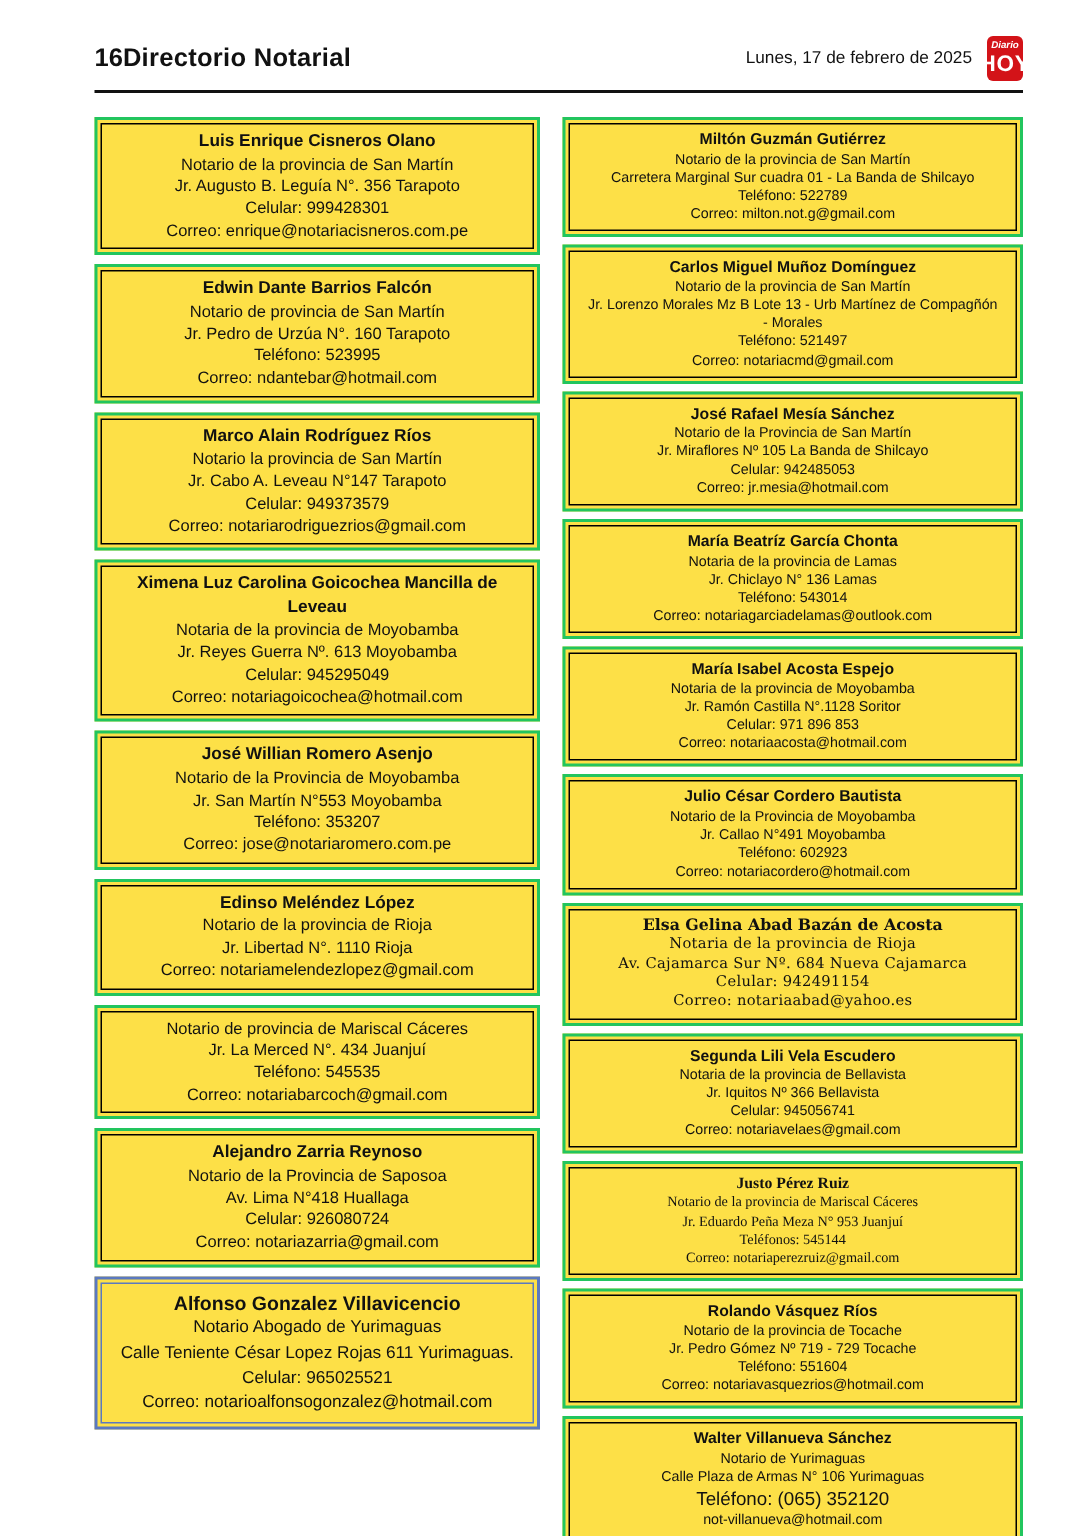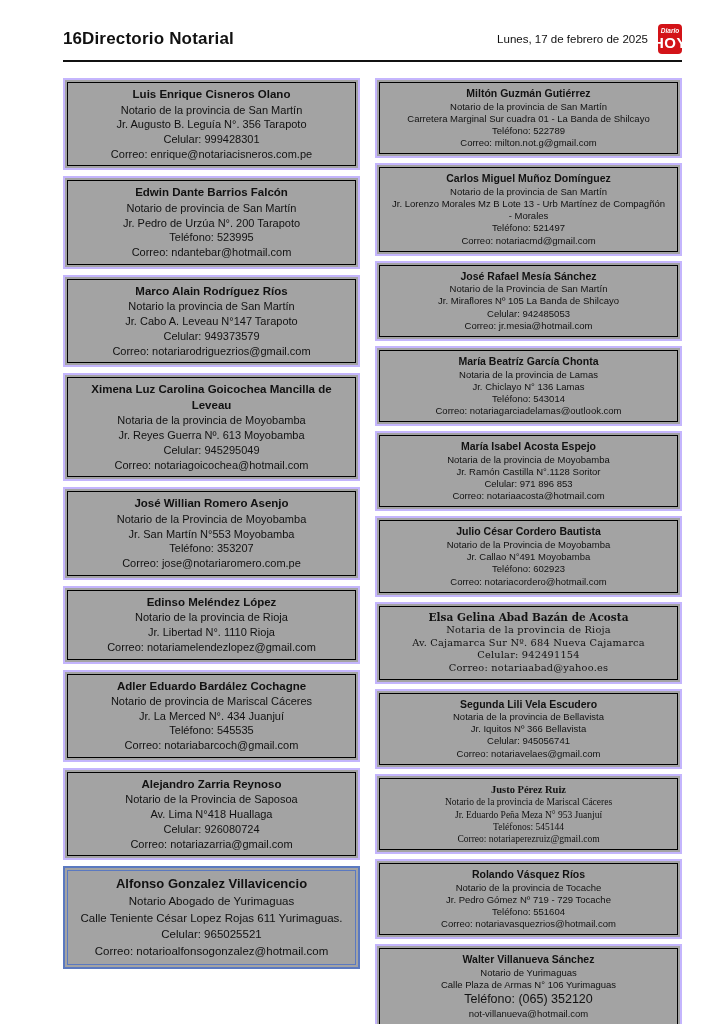--- a/index.html
+++ b/index.html
@@ -35,23 +35,23 @@
   .logo-top{font-size:6.5px;font-style:italic;font-weight:bold;margin-bottom:1px;}
   .logo-main{font-size:15px;font-weight:bold;letter-spacing:.5px;}
   .rule{border-bottom:2px solid #111;margin-bottom:16px;}
   
   .columns{display:flex;gap:15px;align-items:flex-start;}
   .col{display:flex;flex-direction:column;}
   .col-left{width:297px;gap:6px;}
   .col-right{flex:1;gap:5px;}
   
   .box{
-    border:2px solid #c4b5fd;
+    border:2px solid #22c55e;
     padding:2px;
-    background:#a3a3a3;
+    background:#fde047;
     box-sizing:border-box;
   }
   .box-inner{
     border:1px solid #000;
     padding:4px 5px;
     text-align:center;
   }
   .col-left .entry-name{font-size:11.5px;font-weight:bold;line-height:1.35;}
   .col-left .entry-line{font-size:11px;line-height:1.34;}
   .col-right .entry-name{font-size:10.5px;font-weight:bold;line-height:1.3;}
@@ -93,21 +93,21 @@
               <div class="entry-line" data-name="notary-title">Notario de la provincia de San Martín</div>
               <div class="entry-line" data-name="notary-address">Jr. Augusto B. Leguía N°. 356 Tarapoto</div>
               <div class="entry-line" data-name="notary-phone">Celular: 999428301</div>
               <div class="entry-line" data-name="notary-email">Correo: enrique@notariacisneros.com.pe</div>
             </div>
           </div>
           <div class="box" data-name="notary-entry">
             <div class="box-inner" data-name="notary-entry-inner">
               <div class="entry-name" data-name="notary-name">Edwin Dante Barrios Falcón</div>
               <div class="entry-line" data-name="notary-title">Notario de provincia de San Martín</div>
-              <div class="entry-line" data-name="notary-address">Jr. Pedro de Urzúa N°. 200 Tarapoto</div>
+              <div class="entry-line" data-name="notary-address">Jr. Pedro de Urzúa N°. 160 Tarapoto</div>
               <div class="entry-line" data-name="notary-phone">Teléfono: 523995</div>
               <div class="entry-line" data-name="notary-email">Correo: ndantebar@hotmail.com</div>
             </div>
           </div>
           <div class="box" data-name="notary-entry">
             <div class="box-inner" data-name="notary-entry-inner">
               <div class="entry-name" data-name="notary-name">Marco Alain Rodríguez Ríos</div>
               <div class="entry-line" data-name="notary-title">Notario la provincia de San Martín</div>
               <div class="entry-line" data-name="notary-address">Jr. Cabo A. Leveau N°147 Tarapoto</div>
               <div class="entry-line" data-name="notary-phone">Celular: 949373579</div>
@@ -135,21 +135,20 @@
           <div class="box" data-name="notary-entry">
             <div class="box-inner" data-name="notary-entry-inner">
               <div class="entry-name" data-name="notary-name">Edinso Meléndez López</div>
               <div class="entry-line" data-name="notary-title">Notario de la provincia de Rioja</div>
               <div class="entry-line" data-name="notary-address">Jr. Libertad N°. 1110 Rioja</div>
               <div class="entry-line" data-name="notary-email">Correo: notariamelendezlopez@gmail.com</div>
             </div>
           </div>
           <div class="box" data-name="notary-entry">
             <div class="box-inner" data-name="notary-entry-inner">
-              <div class="entry-name" data-name="notary-name">Adler Eduardo Bardález Cochagne</div>
               <div class="entry-line" data-name="notary-title">Notario de provincia de Mariscal Cáceres</div>
               <div class="entry-line" data-name="notary-address">Jr. La Merced N°. 434 Juanjuí</div>
               <div class="entry-line" data-name="notary-phone">Teléfono: 545535</div>
               <div class="entry-line" data-name="notary-email">Correo: notariabarcoch@gmail.com</div>
             </div>
           </div>
           <div class="box" data-name="notary-entry">
             <div class="box-inner" data-name="notary-entry-inner">
               <div class="entry-name" data-name="notary-name">Alejandro Zarria Reynoso</div>
               <div class="entry-line" data-name="notary-title">Notario de la Provincia de Saposoa</div>

